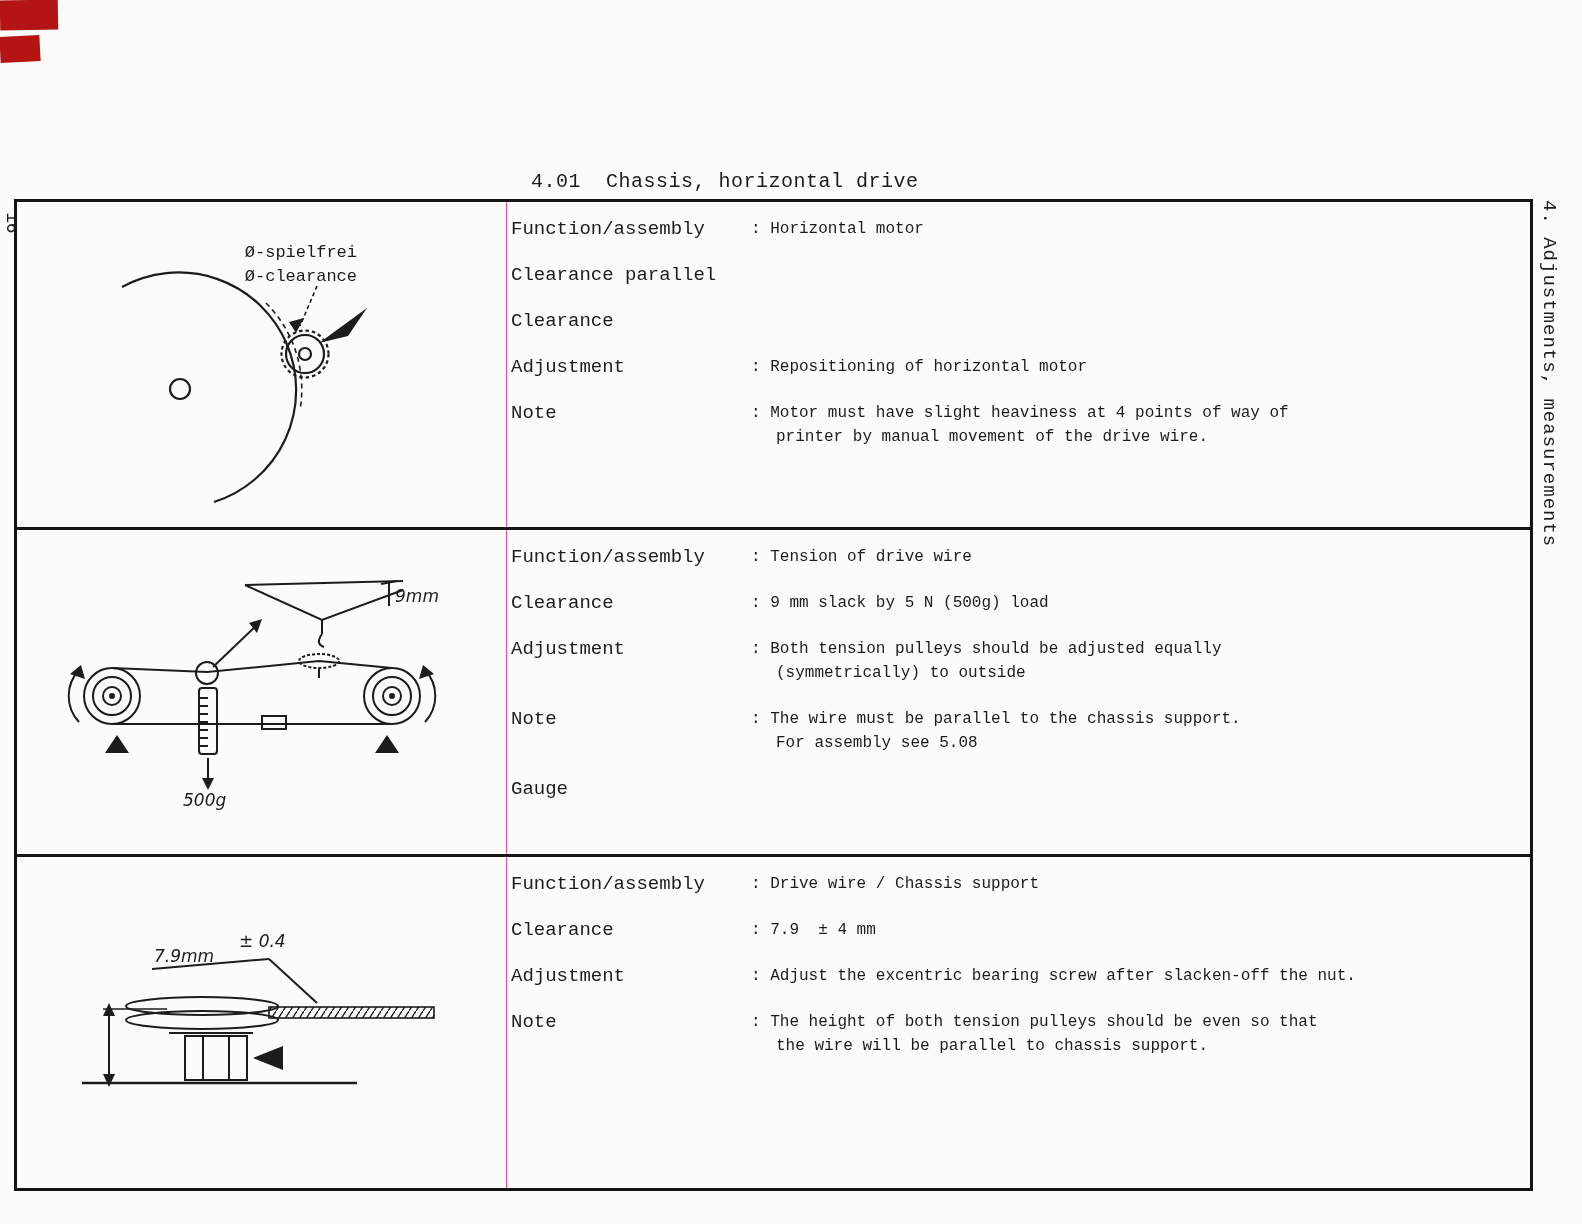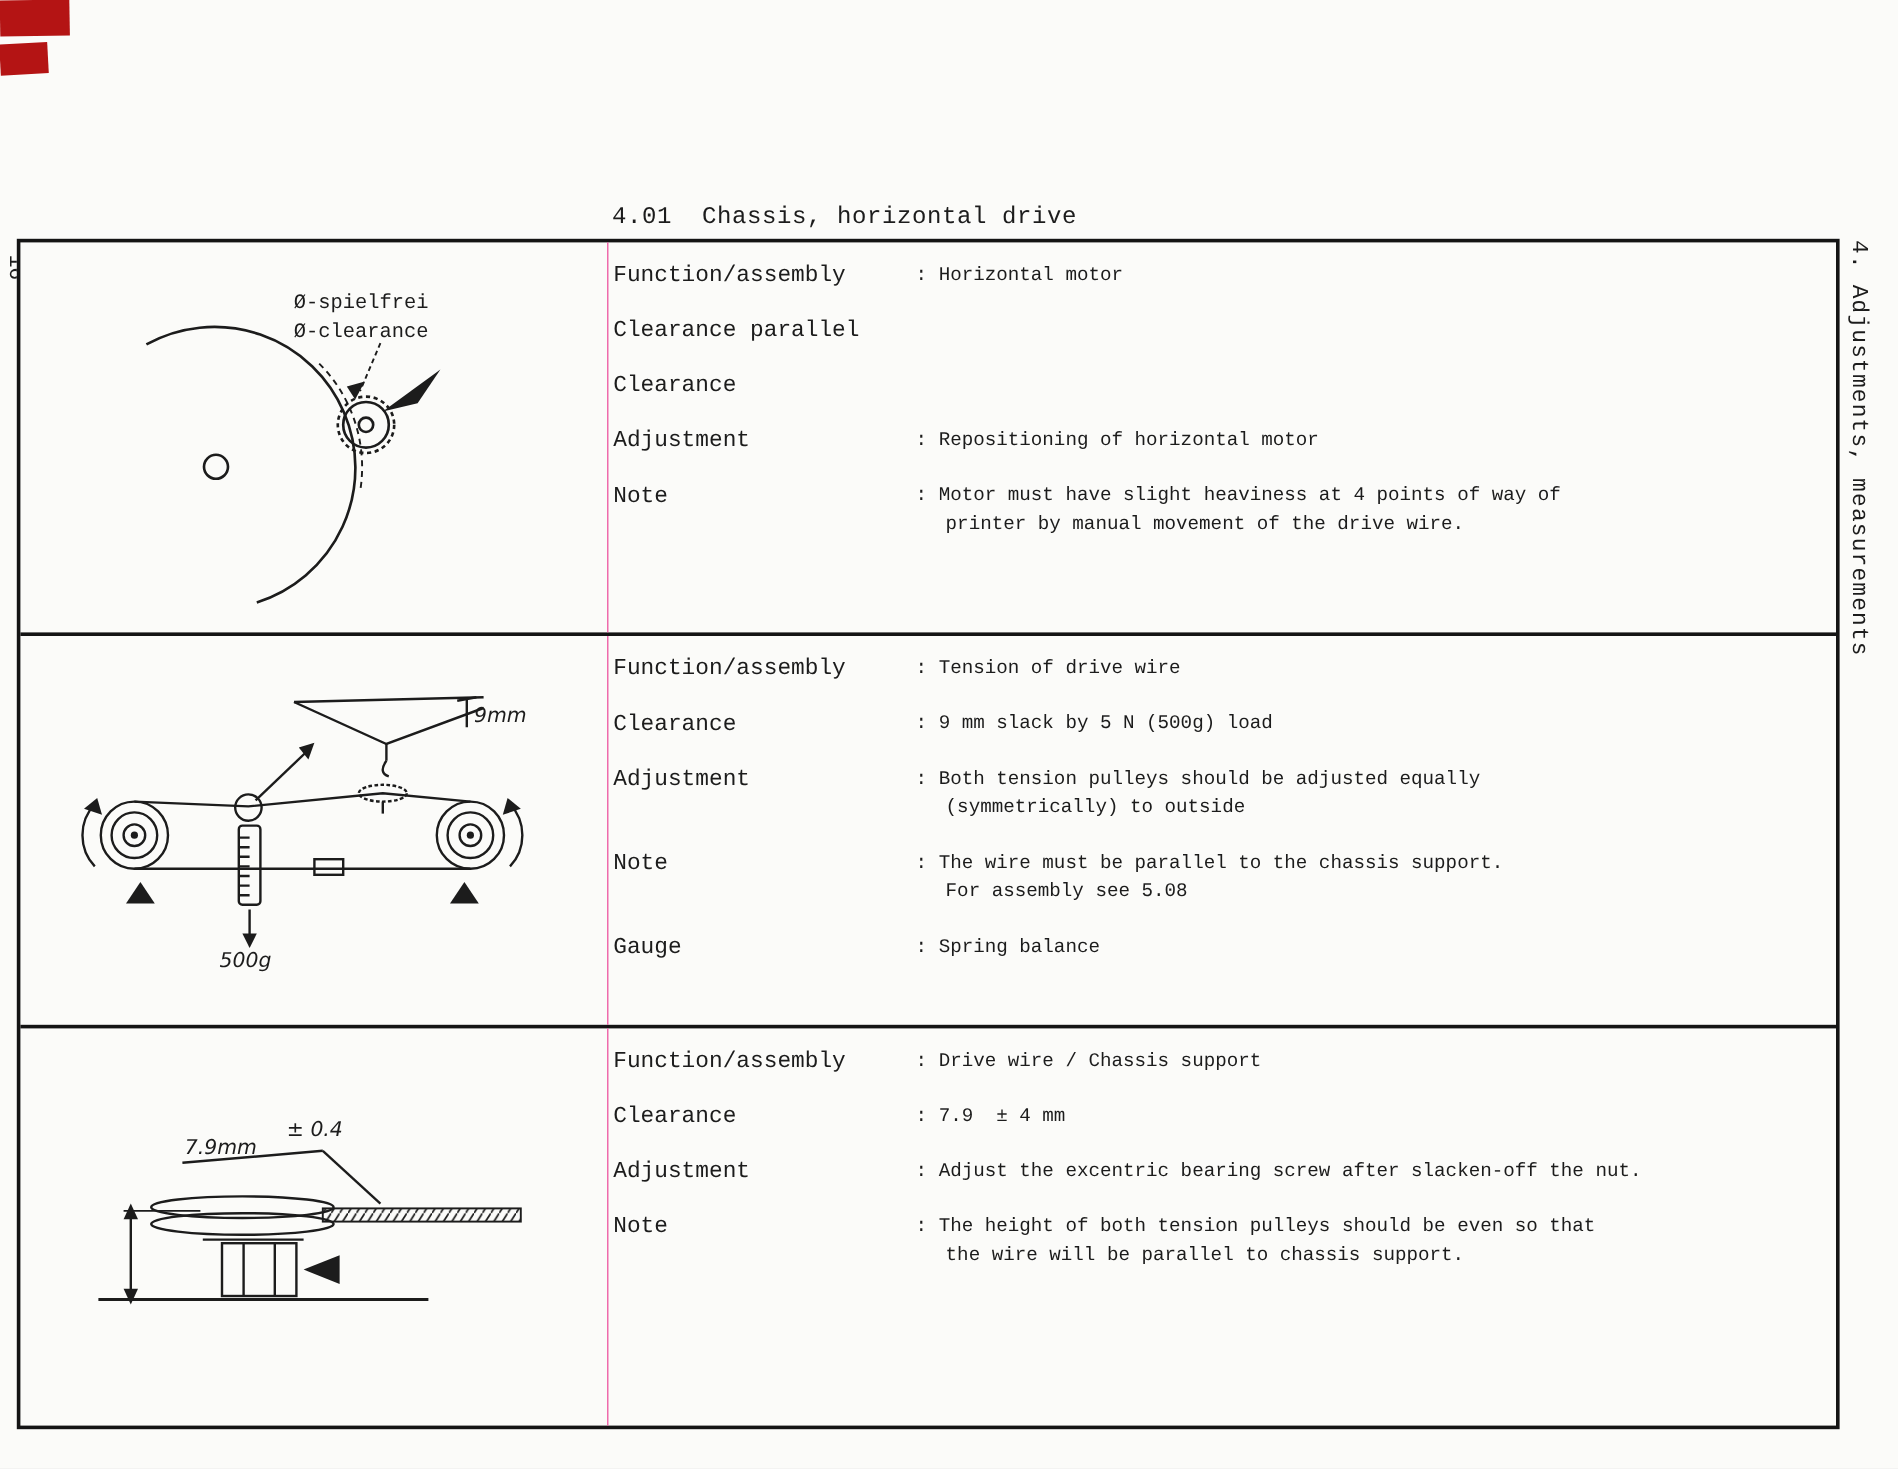--- a/index.html
+++ b/index.html
@@ -18,21 +18,21 @@
   .red-mark.m1 { left:0; top:0;  width:58px; height:30px; transform:rotate(-1deg); }
   .red-mark.m2 { left:0; top:36px; width:40px; height:26px; transform:rotate(-3deg); }
 
   .page-number {
     position:absolute; left:2px; top:212px;
     writing-mode:vertical-rl;
     font-size:18px; color:#1c1c1c;
   }
 
   .doc-title {
-    position:absolute; left:510px; top:170px;
+    position:absolute; left:531px; top:170px;
     font-size:20px; white-space:pre; letter-spacing:0.5px;
   }
 
   .side-label {
     position:absolute; left:1538px; top:200px;
     writing-mode:vertical-rl;
     font-size:19px; letter-spacing:1px;
   }
 
   .spec-table {
@@ -50,21 +50,21 @@
   .dcell {
     width:490px; flex:0 0 490px;
     border-right:1px solid #ec4899;
     position:relative; overflow:hidden;
   }
   .dcell svg { display:block; }
 
   .scell {
     flex:1; padding:15px 10px 0 4px; overflow:hidden;
   }
-  .sline { display:flex; margin-bottom:22px;gap:12px; }
+  .sline { display:flex; margin-bottom:22px; }
   .slabel {
     flex:0 0 240px; width:240px;
     font-size:19px; line-height:24px; white-space:pre;
   }
   .svalue {
     flex:1; font-size:16px; line-height:24px;
     white-space:pre-wrap;
     padding-left:25px; text-indent:-25px;
   }
 
@@ -189,21 +189,20 @@
           <div class="svalue">: Both tension pulleys should be adjusted equally
 (symmetrically) to outside</div>
         </div>
         <div class="sline">
           <div class="slabel">Note</div>
           <div class="svalue">: The wire must be parallel to the chassis support.
 For assembly see 5.08</div>
         </div>
         <div class="sline">
           <div class="slabel">Gauge</div>
-          <div class="svalue">: Spring balance</div>
         </div>
       </div>
     </section>
 
     <section class="trow r3">
       <div class="dcell">
         <svg width="490" height="331" viewBox="0 0 490 331">
           <defs>
             <pattern id="hatch3" width="7" height="11" patternUnits="userSpaceOnUse">
               <line x1="0" y1="11" x2="7" y2="0" stroke="#1c1c1c" stroke-width="1.4"></line>

